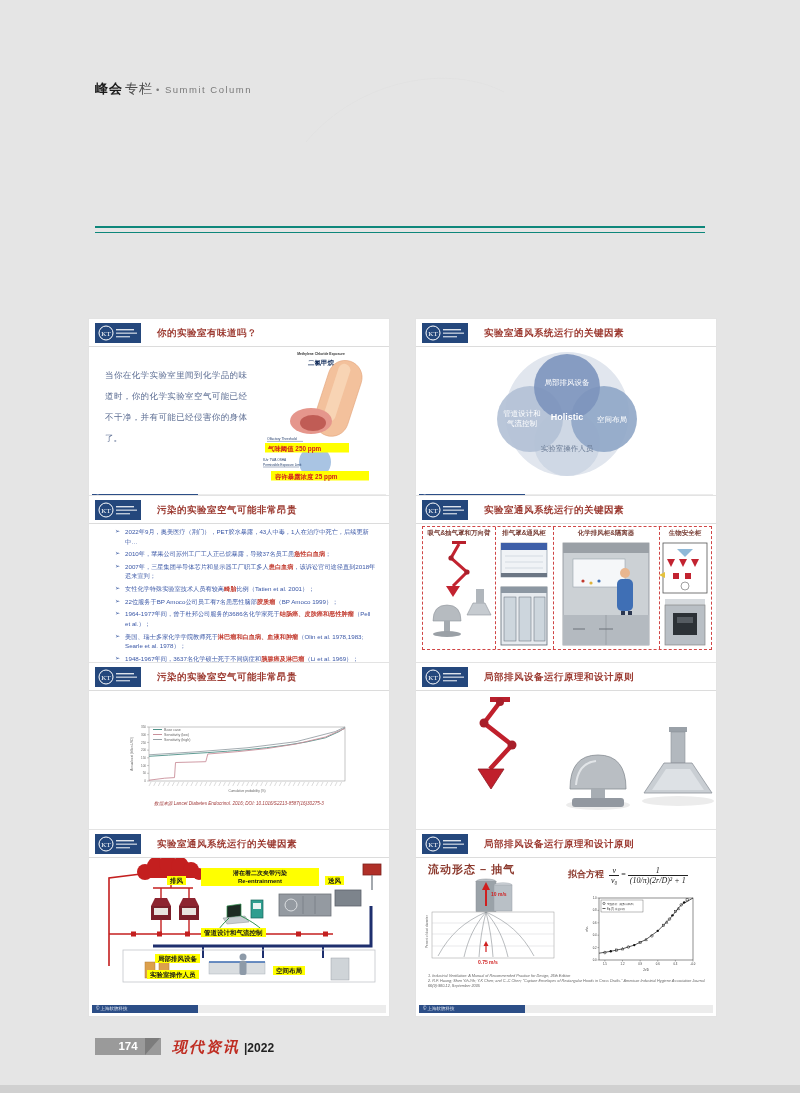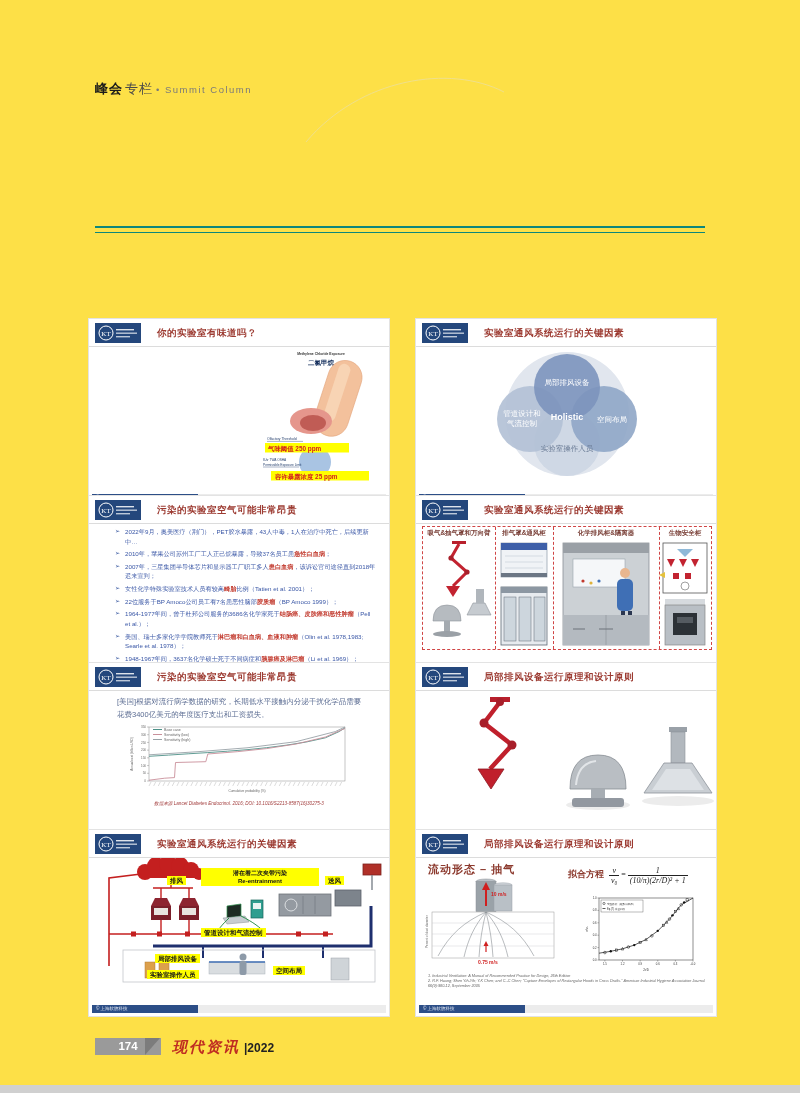--- a/index.html
+++ b/index.html
@@ -1,16 +1,16 @@
 <!DOCTYPE html>
 <html><head>
 <meta charset="utf-8">
 <style>
   html,body{margin:0;padding:0;background:#ffffff;}
-  .page{position:relative;width:800px;height:1093px;background:#fde047;overflow:hidden;
+  .page{position:relative;width:800px;height:1093px;background:#e5e5e5;overflow:hidden;
         font-family:"Liberation Sans",sans-serif;}
   
   .col-header{position:absolute;left:95px;top:80px;font-size:13px;color:#1a1a1a;letter-spacing:1px;}
   .col-header .zh-bold{font-weight:800;}
   .col-header .zh-light{font-weight:400;color:#4a4a4a;margin-left:2px;}
   .col-header .en{font-size:9.5px;color:#7a7a7a;letter-spacing:1.5px;margin-left:3px;}
   .deco-curve{position:absolute;left:300px;top:58px;opacity:.45;}
   .article-title{position:absolute;left:0;top:190px;width:100%;text-align:center;
     font-family:"Liberation Serif",serif;font-weight:700;font-size:23px;color:#141414;letter-spacing:8px;}
   .rule1{position:absolute;left:95px;top:226px;width:610px;height:2.4px;background:#0e877b;}
@@ -88,20 +88,21 @@
     <svg class="logo-svg" viewBox="0 0 46 20">
       <rect width="46" height="20" fill="#24477c"></rect>
       <circle cx="11" cy="10" r="7" fill="none" stroke="#fff" stroke-width="1"></circle>
       <text x="11" y="12.6" font-size="7" fill="#fff" text-anchor="middle" font-family="Liberation Serif,serif">KT</text>
       <rect x="21" y="6" width="18" height="1.4" fill="#fff" opacity=".85"></rect>
         <rect x="21" y="9.5" width="21" height="1.4" fill="#fff" opacity=".7"></rect>
         <rect x="21" y="13" width="14" height="1.4" fill="#fff" opacity=".7"></rect>
     </svg>
     <span class="s-title">你的实验室有味道吗？</span>
     <div class="head-rule"></div>
+    <div class="s1-body">当你在化学实验室里闻到化学品的味道时，你的化学实验室空气可能已经不干净，并有可能已经侵害你的身体了。</div>
     <svg style="position:absolute;left:170px;top:30px;" width="124" height="134" viewBox="0 0 124 134">
       <text x="62" y="6" font-size="3.4" font-weight="bold" fill="#333" text-anchor="middle">Methylene Chloride Exposure</text>
       <text x="62" y="16" font-size="6.5" font-weight="bold" fill="#16305e" text-anchor="middle">二氯甲烷</text>
       <g transform="rotate(18 78 50)">
         <rect x="62" y="10" width="34" height="78" rx="17" fill="#f3c19c" stroke="#e3a67c" stroke-width=".6"></rect>
         <rect x="70" y="14" width="12" height="60" rx="6" fill="#f8d4b4"></rect>
       </g>
       <ellipse cx="52" cy="72" rx="21" ry="13" fill="#e5968c"></ellipse>
       <ellipse cx="54" cy="74" rx="13" ry="8" fill="#c05c55"></ellipse>
       <circle cx="56" cy="113" r="16" fill="#a9c4e3"></circle>
@@ -273,21 +274,20 @@
     <svg class="logo-svg" viewBox="0 0 46 20">
       <rect width="46" height="20" fill="#24477c"></rect>
         <circle cx="11" cy="10" r="7" fill="none" stroke="#fff" stroke-width="1"></circle>
       <text x="11" y="12.6" font-size="7" fill="#fff" text-anchor="middle" font-family="Liberation Serif,serif">KT</text>
       <rect x="21" y="6" width="18" height="1.4" fill="#fff" opacity=".85"></rect>
         <rect x="21" y="9.5" width="21" height="1.4" fill="#fff" opacity=".7"></rect>
         <rect x="21" y="13" width="14" height="1.4" fill="#fff" opacity=".7"></rect>
     </svg>
     <span class="s-title">污染的实验室空气可能非常昂贵</span>
     <div class="head-rule"></div>
-    <div class="s5-body">[美国]根据对流行病学数据的研究，长期低水平接触内分泌干扰化学品需要花费3400亿美元的年度医疗支出和工资损失。</div>
     <svg id="cost-plot" style="position:absolute;left:36px;top:60px;" width="232" height="74" viewBox="0 0 232 74">
         <rect x="24" y="4" width="196" height="54" fill="none" stroke="#8a8a8a" stroke-width="0.5"></rect>
         <line x1="22" y1="58" x2="24" y2="58" stroke="#777" stroke-width="0.4"></line>
         <text x="21" y="59.2" font-size="3" fill="#666" text-anchor="end">0</text>
         <line x1="22" y1="50.285714285714285" x2="24" y2="50.285714285714285" stroke="#777" stroke-width="0.4"></line>
         <text x="21" y="51.48571428571429" font-size="3" fill="#666" text-anchor="end">50</text>
         <line x1="22" y1="42.57142857142857" x2="24" y2="42.57142857142857" stroke="#777" stroke-width="0.4"></line>
         <text x="21" y="43.77142857142857" font-size="3" fill="#666" text-anchor="end">100</text>
         <line x1="22" y1="34.85714285714286" x2="24" y2="34.85714285714286" stroke="#777" stroke-width="0.4"></line>
         <text x="21" y="36.057142857142864" font-size="3" fill="#666" text-anchor="end">150</text>

